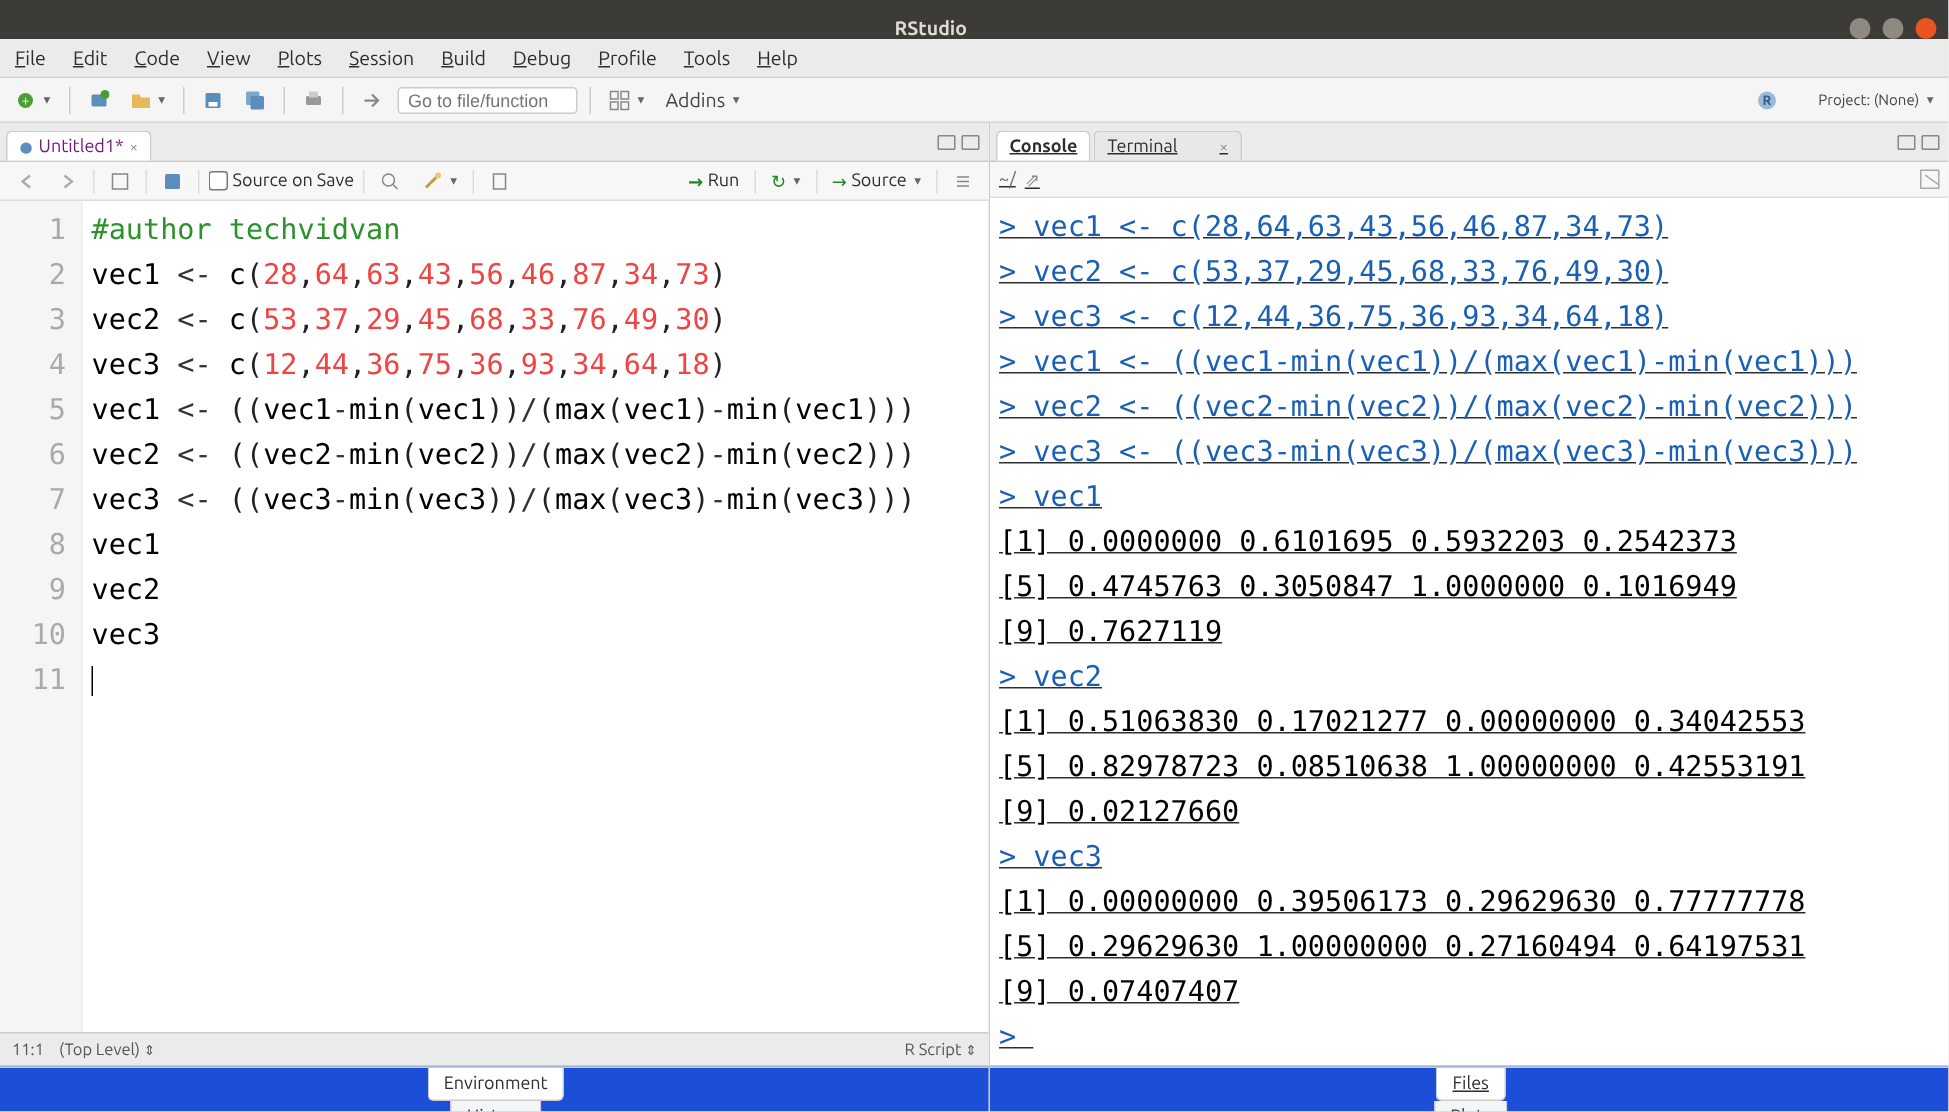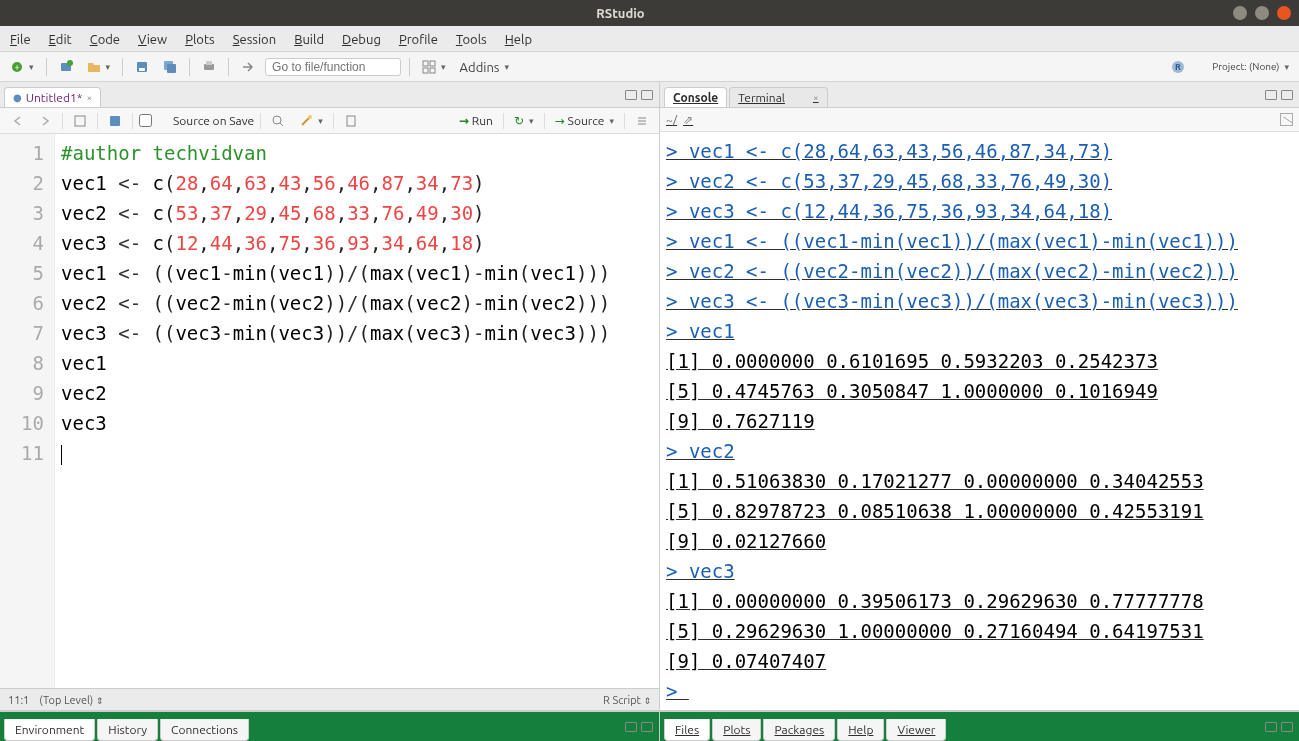--- a/index.html
+++ b/index.html
@@ -1,68 +1,68 @@
 <!DOCTYPE html>
 <html><head>
 <meta charset="utf-8">
 <style>
 * { margin: 0; padding: 0; box-sizing: border-box; }
 body { font-family: "Ubuntu", "DejaVu Sans", sans-serif; font-size: 13px; background: #f0f0f0; color: #2e2e2e; overflow: hidden; }
-.titlebar { height: 26px; background: #3c3b37; color: #dfdbd2; display: flex; align-items: center; padding: 0 8px; }
+.titlebar { height: 26px; background: #3c3b37; color: #dfdbd2; display: flex; align-items: flex-end; padding: 0 8px; }
 .titlebar-title { flex: 1; text-align: center; font-weight: bold; font-size: 13px; }
 .win-controls { display: flex; gap: 8px; }
 .win-btn { width: 14px; height: 14px; border-radius: 50%; display: inline-block; }
 .win-min { background: #8f8a80; }
 .win-max { background: #8f8a80; }
 .win-close { background: #e95420; }
 .menubar { height: 26px; background: #ebebeb; border-bottom: 1px solid #d4d4d4; display: flex; align-items: center; padding: 0 10px; gap: 18px; }
 .menu-item { cursor: pointer; }
 .menu-item u { text-decoration: underline; }
 .main-toolbar { height: 30px; background: #f5f5f5; border-bottom: 1px solid #d4d4d4; display: flex; align-items: center; padding: 0 6px; gap: 6px; }
 .tool-sep { width: 1px; height: 18px; background: #ccc; margin: 0 2px; }
 .tool-btn { padding: 2px 4px; display: inline-flex; align-items: center; gap: 3px; cursor: pointer; border-radius: 3px; }
 .spacer { flex: 1; }
-.gotofile { border: 1px solid #ccc; background: #fff; border-radius: 3px; padding: 1px 6px; color: #999; font-size: 12px; width: 136px; }
+.gotofile { border: 1px solid #ccc; background: #fff; border-radius: 3px; padding: 1px 6px; color: #999; font-size: 12px; width: 120px; }
 .project-label { color: #444; font-size: 10px; margin-left: 24px; }
 .workspace { display: flex; height: calc(100vh - 82px); }
 .left-pane, .right-pane { display: flex; flex-direction: column; }
 .left-pane { width: 660px; border-right: 1px solid #ccc; }
 .right-pane { flex: 1; text-decoration: underline; }
 .pane-top { flex: 1; display: flex; flex-direction: column; background: #fff; border-bottom: 1px solid #ccc; min-height: 0; }
 .tabstrip { height: 26px; background: #ebebeb; border-bottom: 1px solid #ccc; display: flex; align-items: flex-end; padding-left: 4px; }
 .tab { background: #fff; border: 1px solid #ccc; border-bottom: none; border-radius: 4px 4px 0 0; padding: 3px 8px; font-size: 12px; display: flex; align-items: center; gap: 4px; margin-right: 2px; cursor: pointer; }
 .tab.inactive { background: #e8e8e8; gap: 28px; }
 .tab-icon { font-size: 10px; }
 .tab-close { color: #888; font-size: 10px; }
 .tab-title.unsaved { color: #701a75; }
 .tabstrip .window-icons { margin-left: auto; margin-right: 6px; align-self: center; display: flex; gap: 4px; }
 .mini-icon { width: 12px; height: 10px; border: 1px solid #888; border-radius: 1px; cursor: pointer; }
 .editor-toolbar { height: 26px; background: #f7f7f7; border-bottom: 1px solid #ddd; display: flex; align-items: center; padding: 0 6px; gap: 6px; font-size: 12px; }
 .et-sep { width: 1px; height: 16px; background: #ddd; }
-.chk { display: flex; align-items: flex-end; gap: 21px; }
+.chk { display: flex; align-items: flex-end; gap: 3px; }
 .chk input { margin: 0; }
 .editor-area { flex: 1; display: flex; overflow: hidden; font-family: "DejaVu Sans Mono", Consolas, monospace; font-size: 19px; line-height: 30px; }
 .gutter { width: 55px; background: #f5f5f5; color: #aaa; text-align: right; padding: 4px 10px 0 0; border-right: 1px solid #eee; }
 .code { flex: 1; padding: 4px 0 0 6px; white-space: pre; color: #222; }
 .cm { color: #2c922c; }
 .nm { color: #ef4444; }
 .op { color: #333; }
 .id { color: #000; }
 .fn { color: #000; }
 .br { color: #222; }
 .statusbar { height: 22px; background: #ebebeb; border-top: 1px solid #ccc; display: flex; align-items: center; padding: 0 8px; font-size: 11px; color: #555; gap: 10px; }
 .status-right { margin-left: auto; }
 .console-toolbar { height: 24px; background: #f7f7f7; border-bottom: 1px solid #ddd; display: flex; align-items: center; padding: 0 6px; font-size: 12px; color: #666; gap: 6px; }
 .console-body { flex: 1; font-family: "DejaVu Sans Mono", Consolas, monospace; font-size: 19px; line-height: 30px; padding: 4px 6px; overflow-y: auto; white-space: pre; color: #000; position: relative; }
 .console-body::-webkit-scrollbar { width: 14px; }
 .console-body::-webkit-scrollbar-track { background: #f0f0f0; }
 .console-body::-webkit-scrollbar-thumb { background: #c0c0c0; border-radius: 3px; }
 .pr { color: #1a5fb4; }
 .out { color: #000; }
-.bottom-tabs { height: 30px; background: #15803d; border-top: 1px solid #ccc; display: flex; align-items: flex-end; padding-left: 4px; }
+.bottom-tabs { height: 30px; background: #1d4ed8; border-top: 1px solid #ccc; display: flex; align-items: center; padding-left: 4px; flex-direction: column; }
 .btab { background: #f5f5f5; border: 1px solid #ccc; border-top: none; border-radius: 0 0 4px 4px; padding: 4px 10px; font-size: 12px; margin-right: 2px; cursor: pointer; }
 .btab.active { background: #fff; }
 svg.ico { width: 14px; height: 14px; }
 .addins { color: #444; }
 .caret { font-size: 9px; color: #666; margin-left: 2px; }
 .run-btn { color: #228822; font-weight: bold; }
 .clear-icon { width: 13px; height: 13px; border: 1px solid #aaa; position: relative; }
 .clear-icon::before { content: ""; position: absolute; inset: 0; border-top: 1px solid #aaa; transform: rotate(35deg); top: 5px; }
 .cursor { display: inline-block; width: 1px; height: 20px; background: #000; vertical-align: middle; }
 </style>

